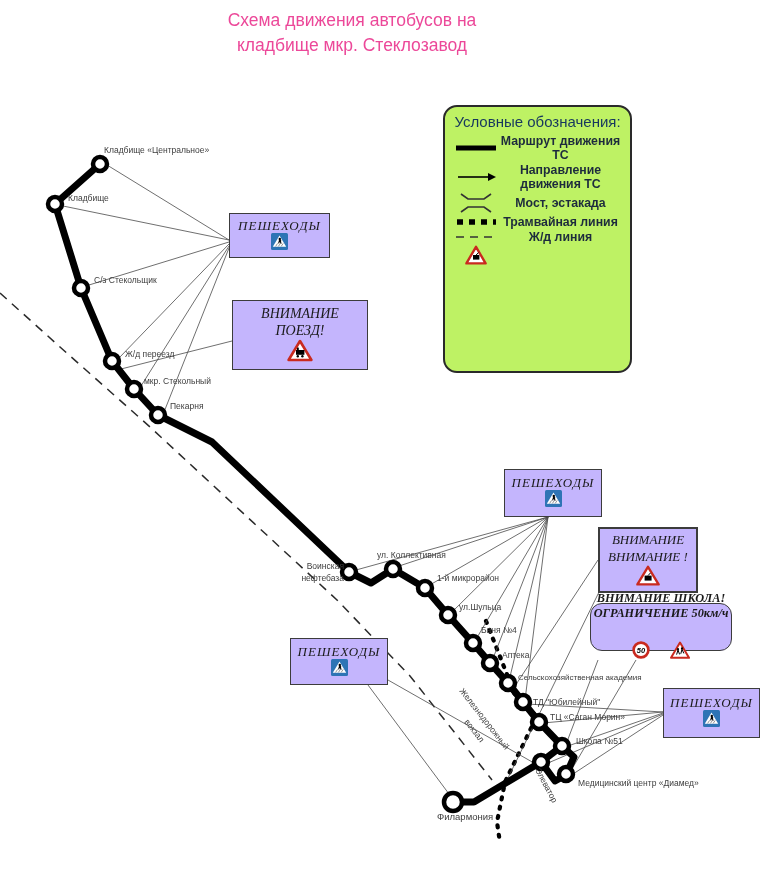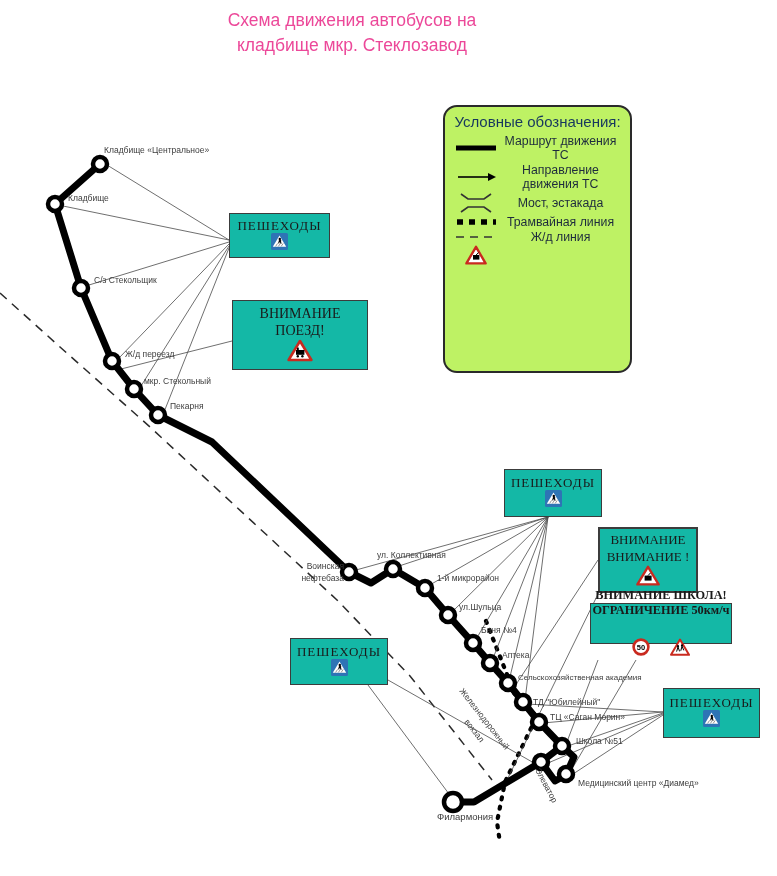--- a/index.html
+++ b/index.html
@@ -6,28 +6,28 @@
   .canvas{position:relative;width:777px;height:876px;background:#fff;overflow:hidden;
           font-family:"Liberation Sans",sans-serif;}
   .title{position:absolute;left:52px;top:8px;width:600px;text-align:center;
          font-weight:normal;font-size:17.5px;line-height:25px;color:#ec4899;}
   .map{position:absolute;left:0;top:0;}
 
   
   .legend{position:absolute;left:443px;top:105px;width:189px;height:268px;box-sizing:border-box;
           background:#bef264;border:2px solid #2a2a2a;border-radius:14px;padding:6px 8px 4px 8px;}
   .legend-header{text-align:center;color:#17375E;font-size:15px;line-height:18px;margin-bottom:3px;}
-  .lrow{display:flex;align-items:center;margin:1px 0;}
+  .lrow{display:flex;align-items:center;margin:1px 0;font-weight:bold;}
   .lrow .licon{width:46px;flex:0 0 46px;display:flex;justify-content:center;align-items:center;}
   .lrow .ltext{flex:1;text-align:center;font-size:12.3px;line-height:14px;color:#1d2b3d;}
 
   
-  .wbox{position:absolute;background:#14b8a6;border:1.5px solid #3c3c3c;box-sizing:border-box;
+  .wbox{position:absolute;background:#c4b5fd;border:1.5px solid #3c3c3c;box-sizing:border-box;
         display:flex;flex-direction:column;align-items:center;justify-content:center;
-        font-family:"Liberation Serif",serif;color:#1a1a1a;}
+        font-family:"Liberation Serif",serif;color:#1a1a1a;font-style:italic;}
   .wbox .lbl{letter-spacing:1px;font-size:13px;line-height:15px;text-align:center;}
   .wbox .lbl2{font-size:14px;line-height:17px;text-align:center;}
   .wbox .signs{display:flex;gap:20px;align-items:center;justify-content:center;margin-top:20px;}
   .bx-tram{border-width:2.5px;}
   .bx-school .lbl2{font-size:12.3px;line-height:15px;font-weight:600;}
 </style>
 </head>
 <body>
 
 <div class="canvas">
@@ -233,21 +233,21 @@
     <div class="lbl2" style="font-size:13px;">ВНИМАНИЕ !</div>
     <span>
       <svg width="24" height="21">
         <path d="M12 1.8 L22.6 19.4 H1.4 Z" fill="#fff" stroke="#C92A1F" stroke-width="2.4" stroke-linejoin="round"></path>
         <rect x="8.6" y="10.6" width="7" height="5" fill="#000"></rect>
         <line x1="12" y1="10.6" x2="14.4" y2="8" stroke="#000" stroke-width="1"></line>
       </svg>
     </span>
   </div>
 
-  <div class="wbox bx-school" style="left:590px;top:603px;width:142px;height:41px;">
+  <div class="wbox bx-school" style="left:590px;top:603px;width:142px;height:48px;border-radius:12px;">
     <div class="lbl2">ВНИМАНИЕ ШКОЛА!</div>
     <div class="lbl2">ОГРАНИЧЕНИЕ 50км/ч</div>
     <div class="signs">
       <span>
         <svg width="18" height="18">
           <circle cx="9" cy="9" r="7.4" fill="#fff" stroke="#C92A1F" stroke-width="2.6"></circle>
           <text x="9" y="12" text-anchor="middle" font-size="7.5" font-weight="bold" fill="#000" font-family="Liberation Sans, sans-serif">50</text>
         </svg>
       </span>
       <span>

